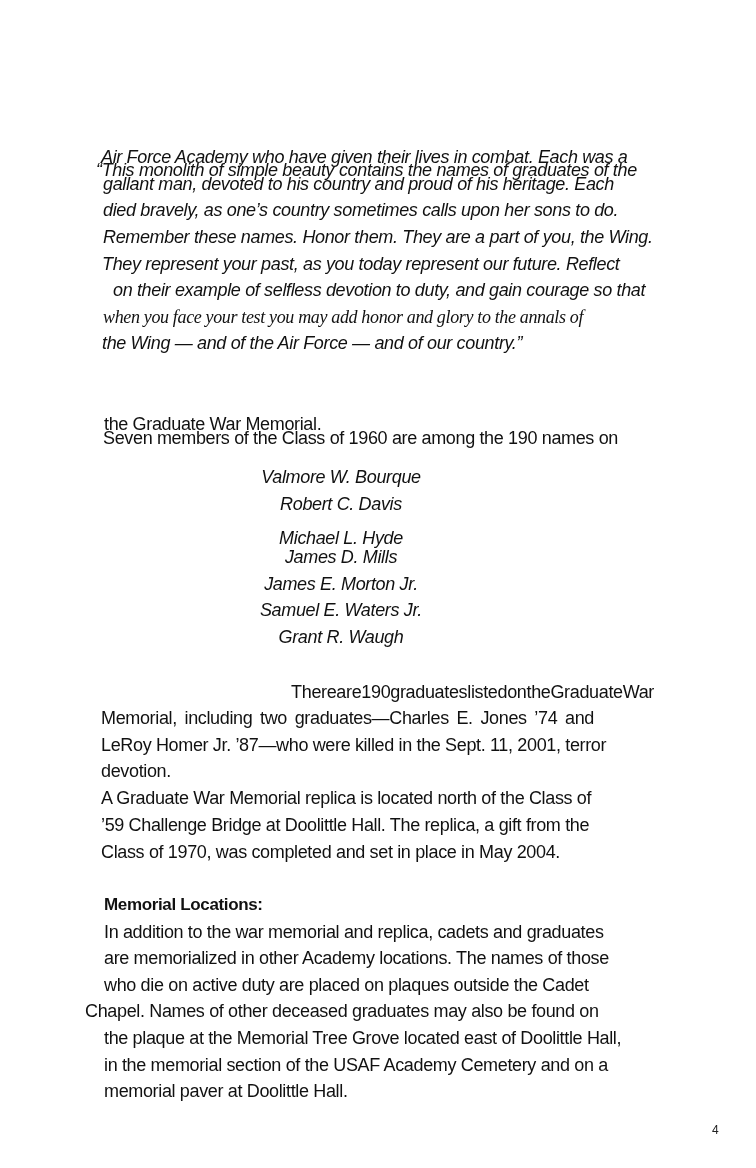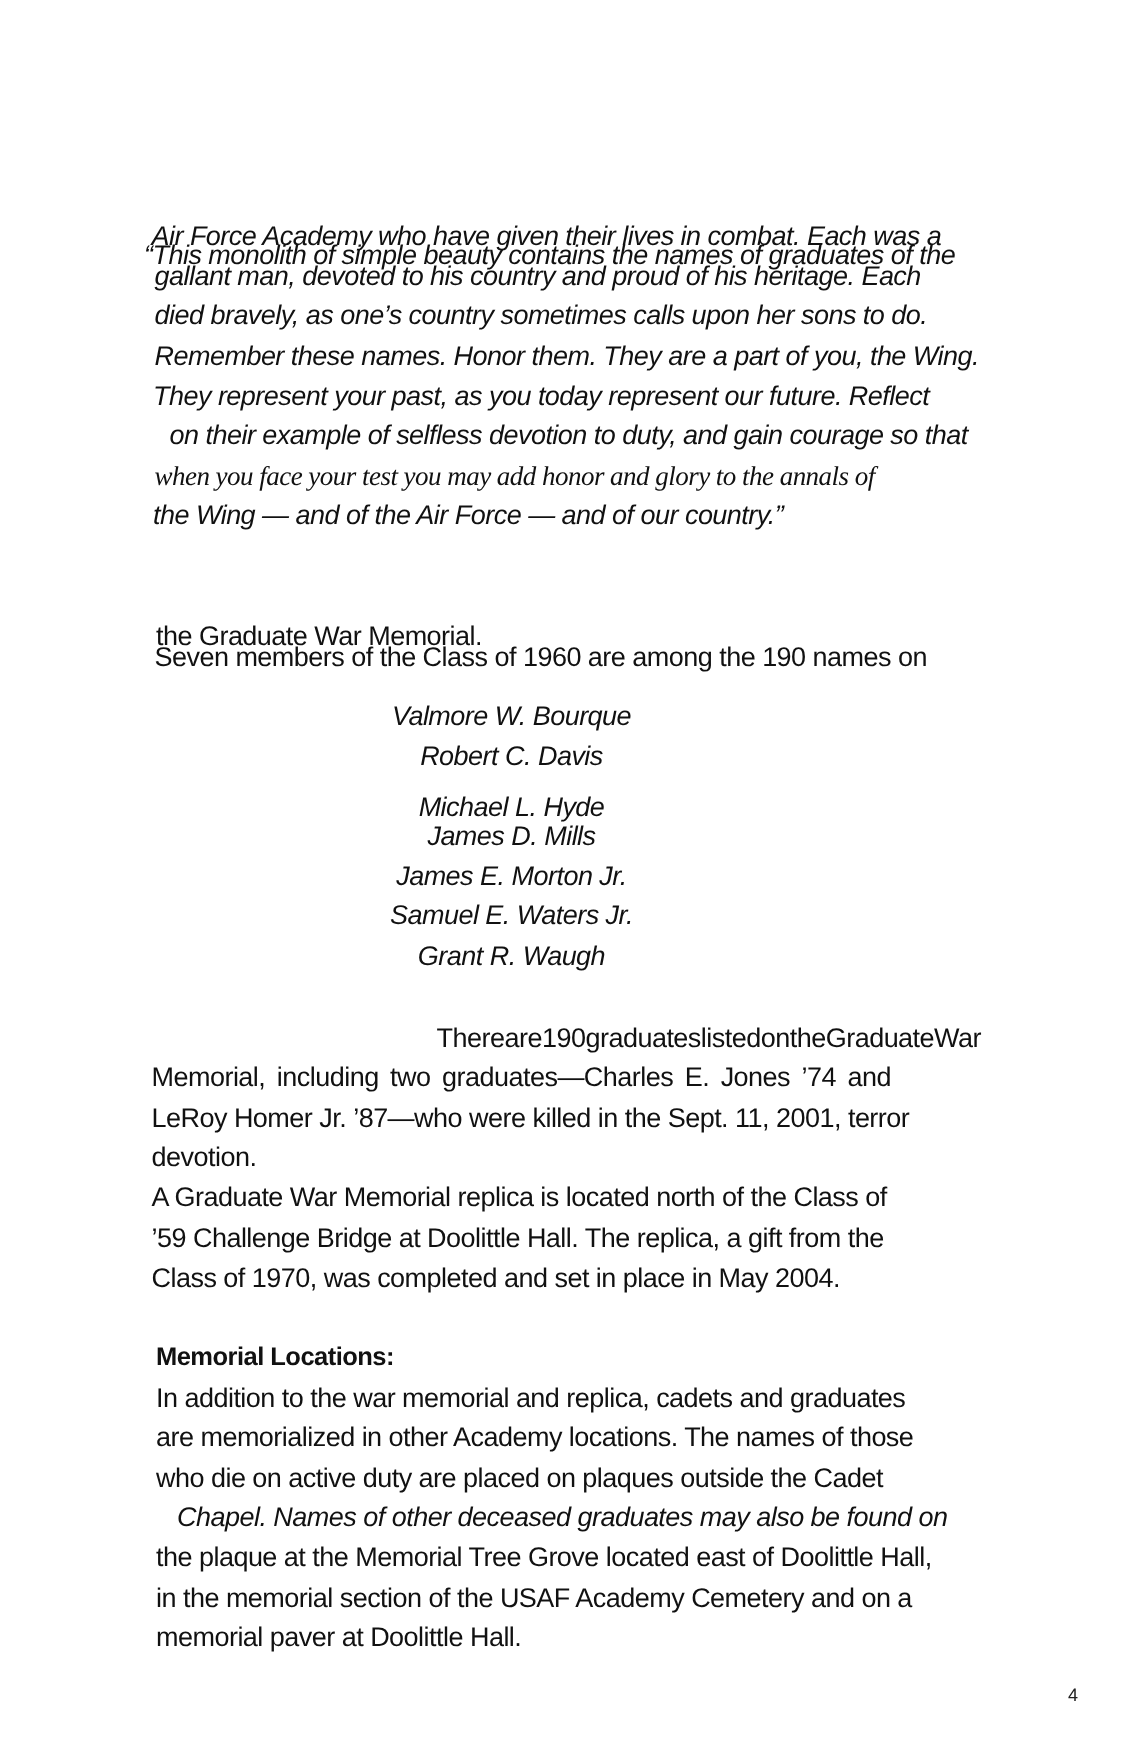--- a/index.html
+++ b/index.html
@@ -95,19 +95,19 @@
   <div class="line" style="left:101px;top:785px;">A Graduate War Memorial replica is located north of the Class of</div>
   <div class="line" style="left:101px;top:812px;">’59 Challenge Bridge at Doolittle Hall. The replica, a gift from the</div>
   <div class="line" style="left:101px;top:839px;">Class of 1970, was completed and set in place in May 2004.</div>
 </div>
 
 <div>
   <div class="line bold" style="left:104px;top:892px;font-size:17px;">Memorial Locations:</div>
   <div class="line" style="left:104px;top:919px;">In addition to the war memorial and replica, cadets and graduates</div>
   <div class="line" style="left:104px;top:945px;">are memorialized in other Academy locations. The names of those</div>
   <div class="line" style="left:104px;top:972px;">who die on active duty are placed on plaques outside the Cadet</div>
-  <div class="line" style="left:118px;top:998px;font-style:italic;">Chapel. Names of other deceased graduates may also be found on</div>
+  <div class="line" style="left:85px;top:998px;">Chapel. Names of other deceased graduates may also be found on</div>
   <div class="line" style="left:104px;top:1025px;">the plaque at the Memorial Tree Grove located east of Doolittle Hall,</div>
   <div class="line" style="left:104px;top:1052px;">in the memorial section of the USAF Academy Cemetery and on a</div>
   <div class="line" style="left:104px;top:1078px;">memorial paver at Doolittle Hall.</div>
 </div>
 
 <div class="page-number">4</div>
 
 </body></html>

